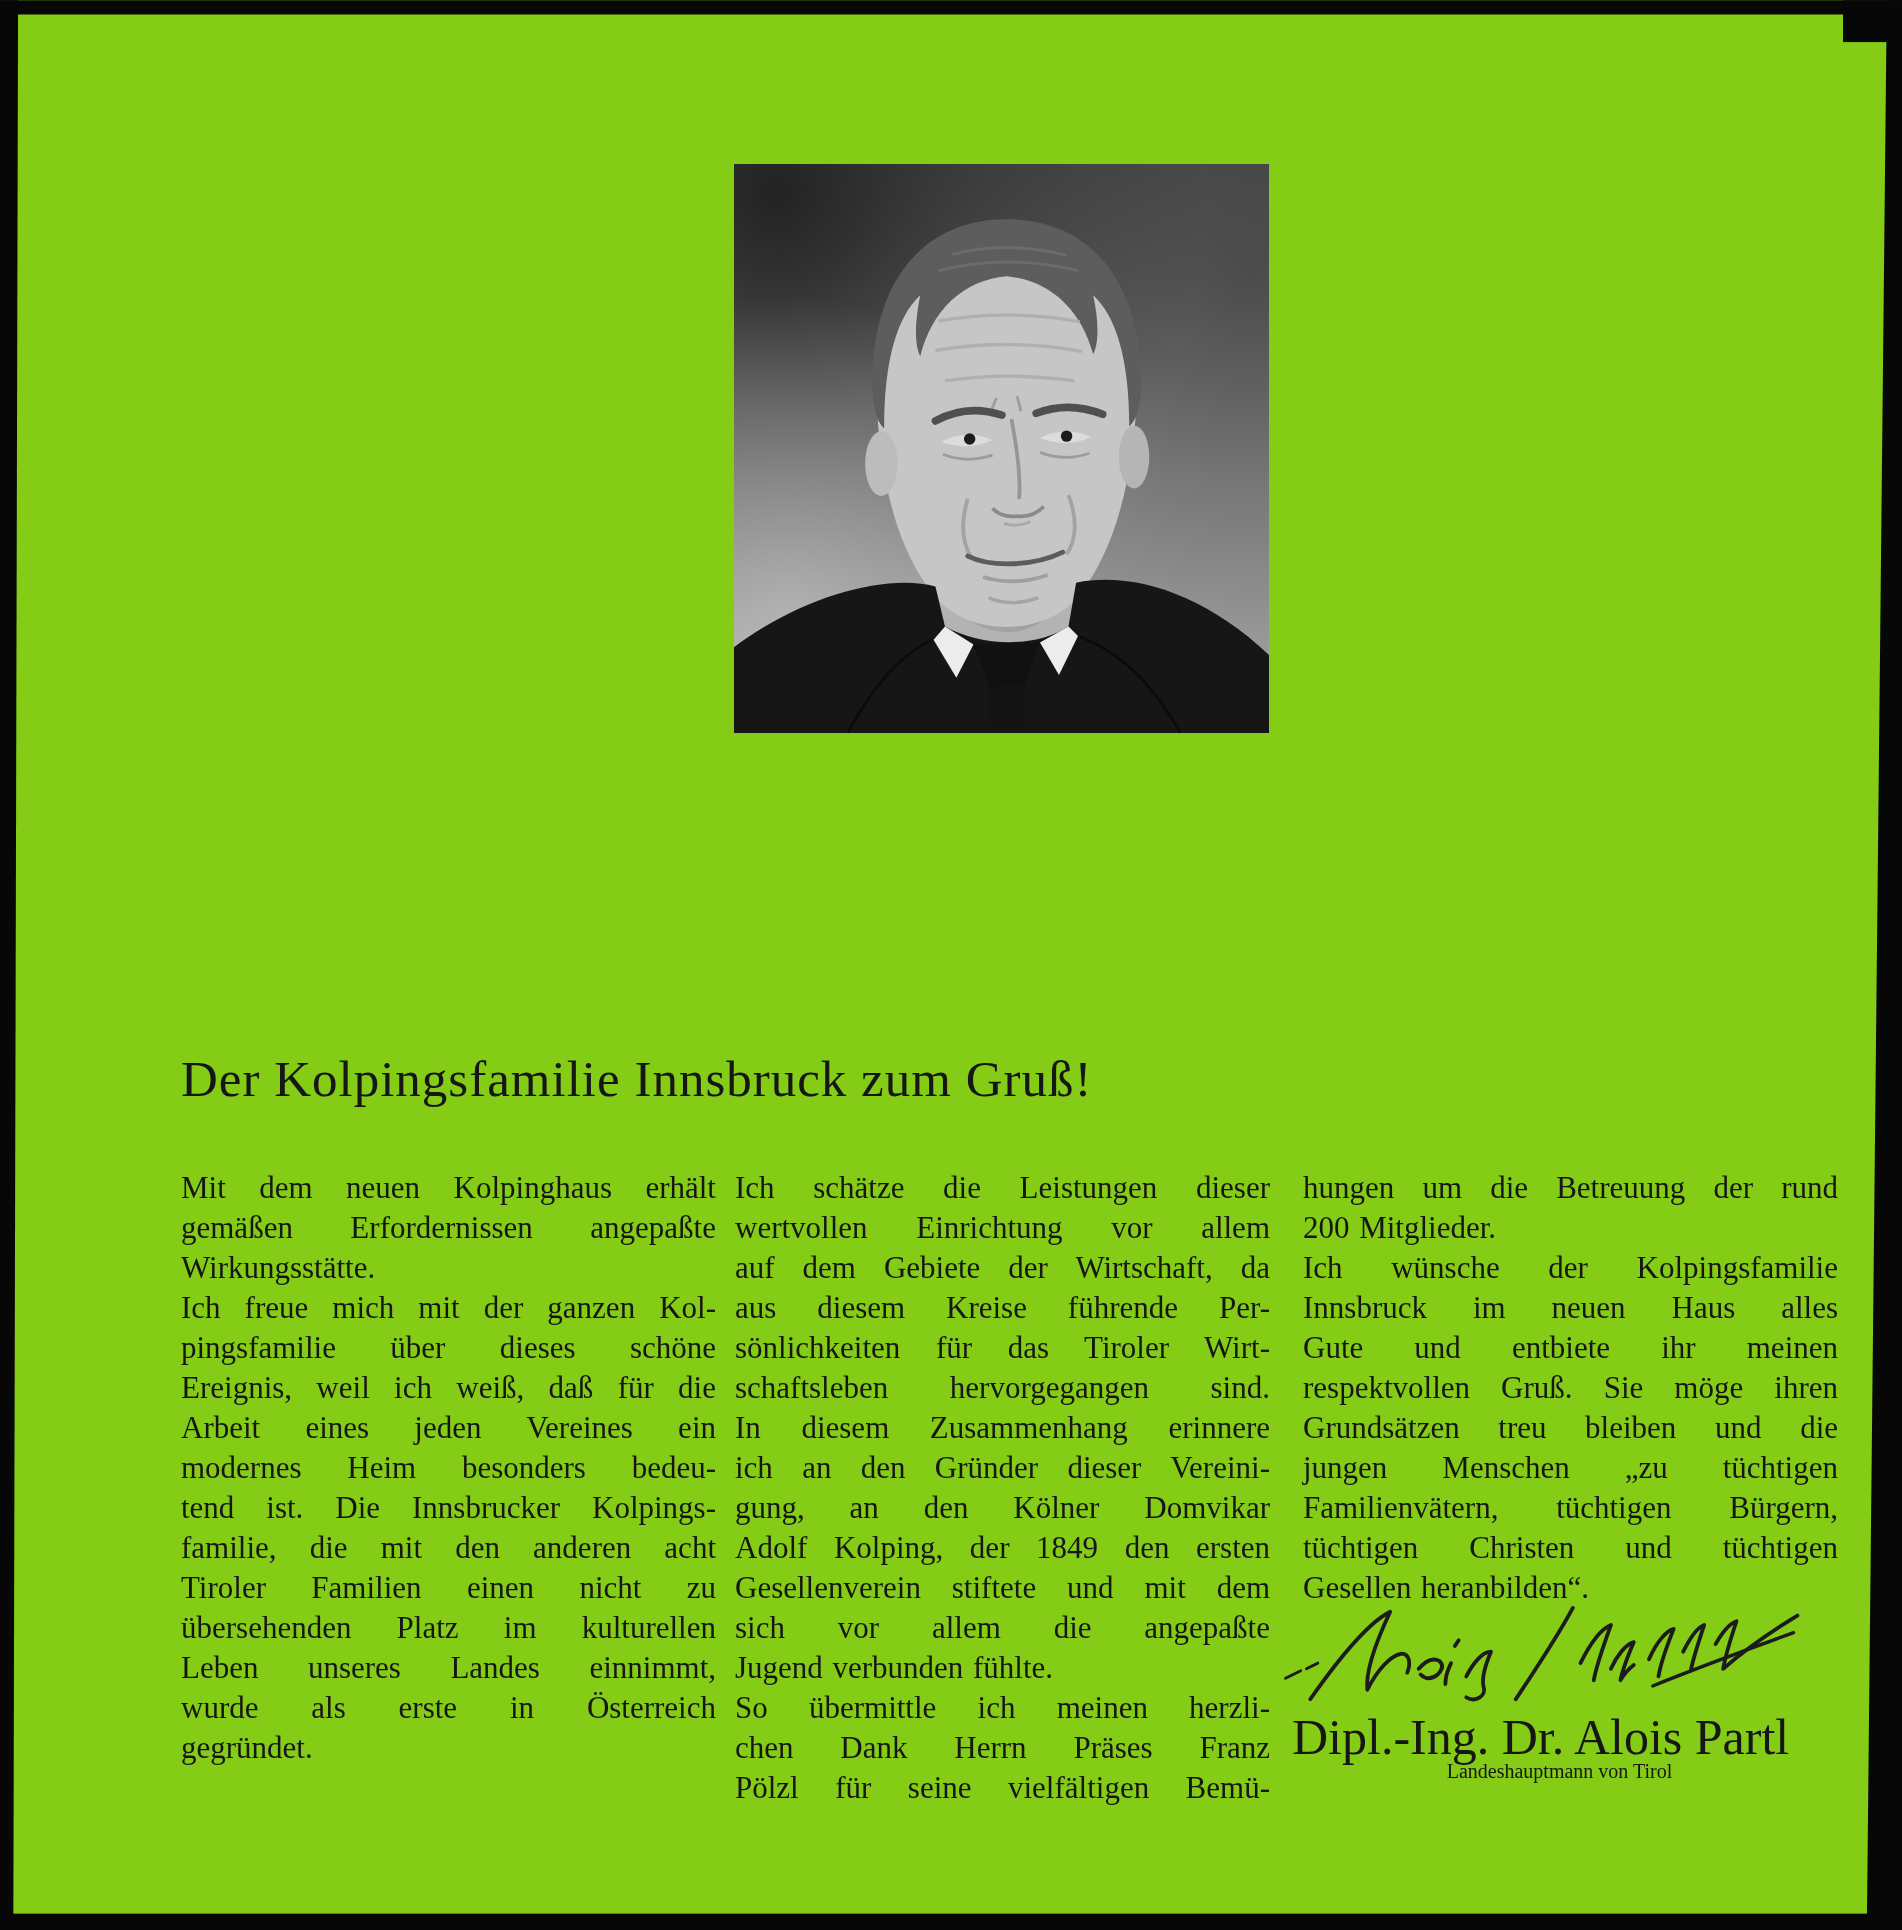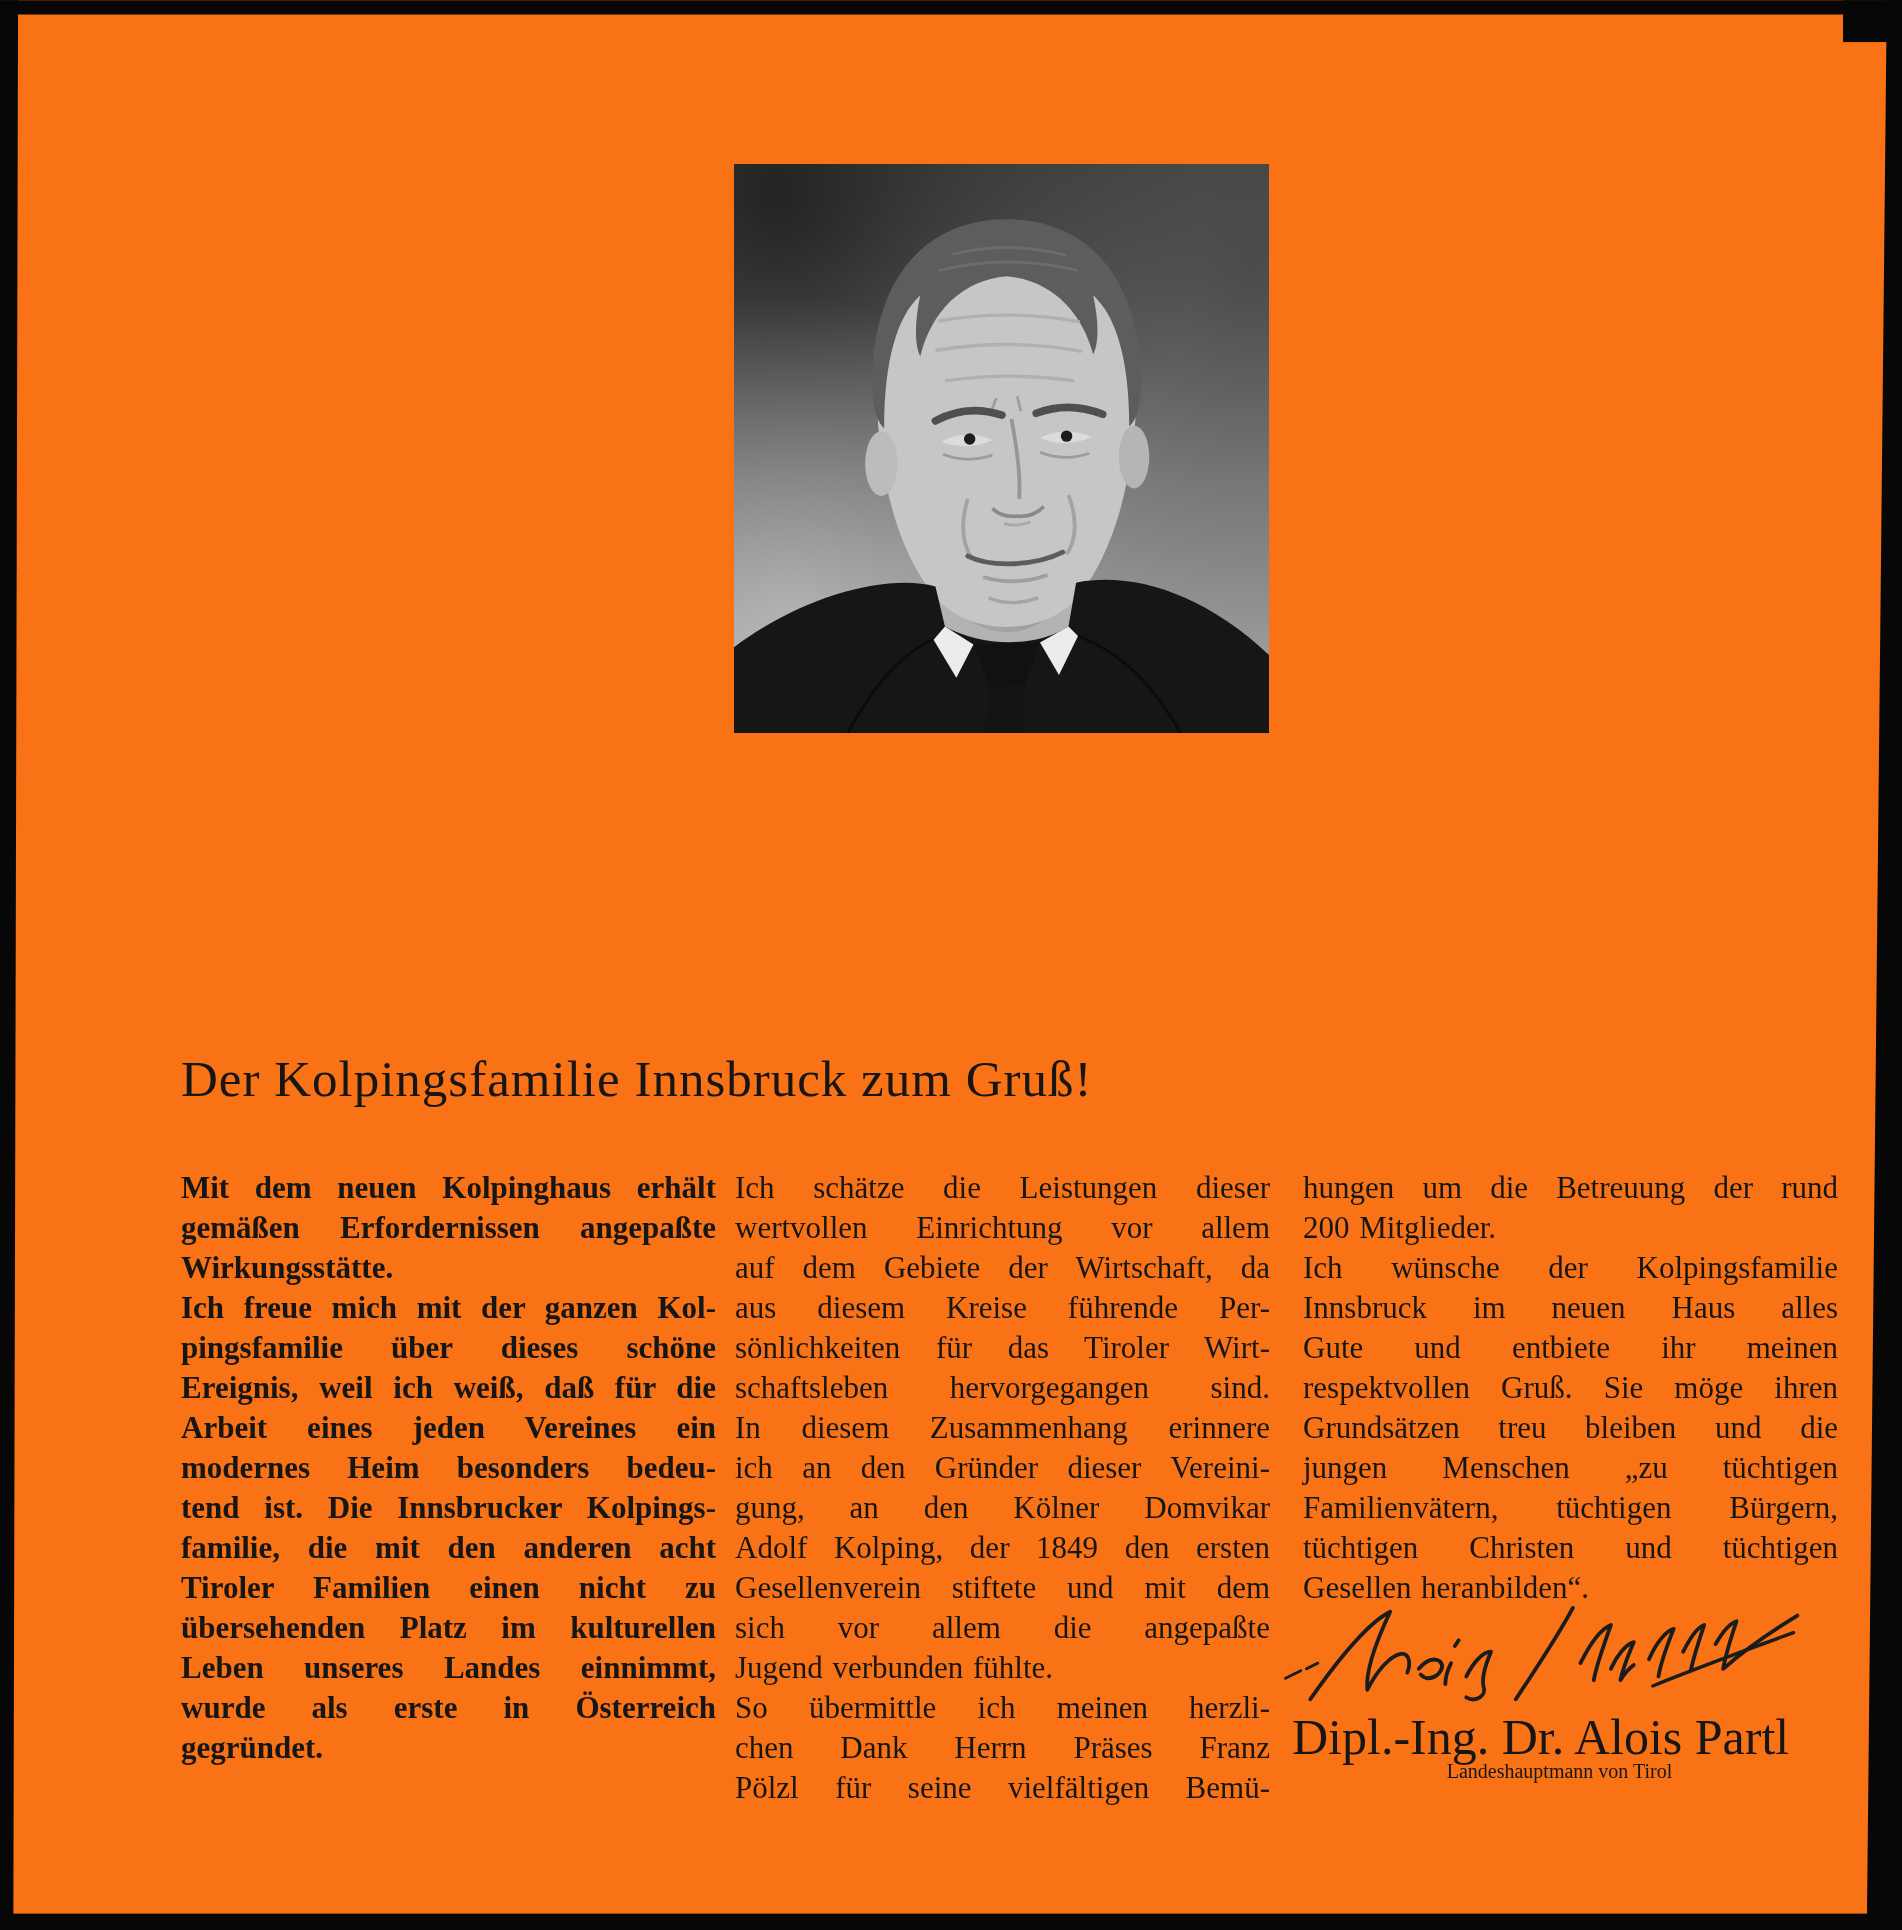--- a/index.html
+++ b/index.html
@@ -1,31 +1,31 @@
 <!DOCTYPE html>
 <html style="font-size:15px"><head>
 <meta charset="utf-8">
 <style>
   html,body{margin:0;padding:0;background:#ffffff;}
   .page{
-    position:relative;width:1902px;height:1931px;background:#f97316;
+    position:relative;width:1902px;height:1931px;background:#84cc16;
     font-family:"Liberation Serif", serif;color:#161616;overflow:hidden;
   }
   .frame{position:absolute;left:0;top:0;width:1902px;height:1931px;pointer-events:none;}
   .photo{position:absolute;left:734px;top:164px;width:535px;height:569px;margin:0;}
   .photo svg{display:block;width:100%;height:100%;}
   .heading{
     position:absolute;left:181px;top:1050px;margin:0;
     font-size:51px;font-weight:400;letter-spacing:1px;white-space:nowrap;
   }
   .col{
     position:absolute;top:1168px;width:535px;
     font-size:31px;line-height:40px;word-spacing:1.9px;
   }
-  .col-1{left:181px;font-weight:bold;}
+  .col-1{left:181px;}
   .col-2{left:735px;}
   .col-3{left:1303px;}
   .line{text-align:justify;text-align-last:justify;}
   .line.last{text-align-last:auto;}
   .sig-svg{position:absolute;left:1276px;top:1602px;width:529px;height:107px;}
   .sig-name{
     position:absolute;left:1292px;top:1708px;width:535px;
     font-size:50px;
   }
   .sig-title{

